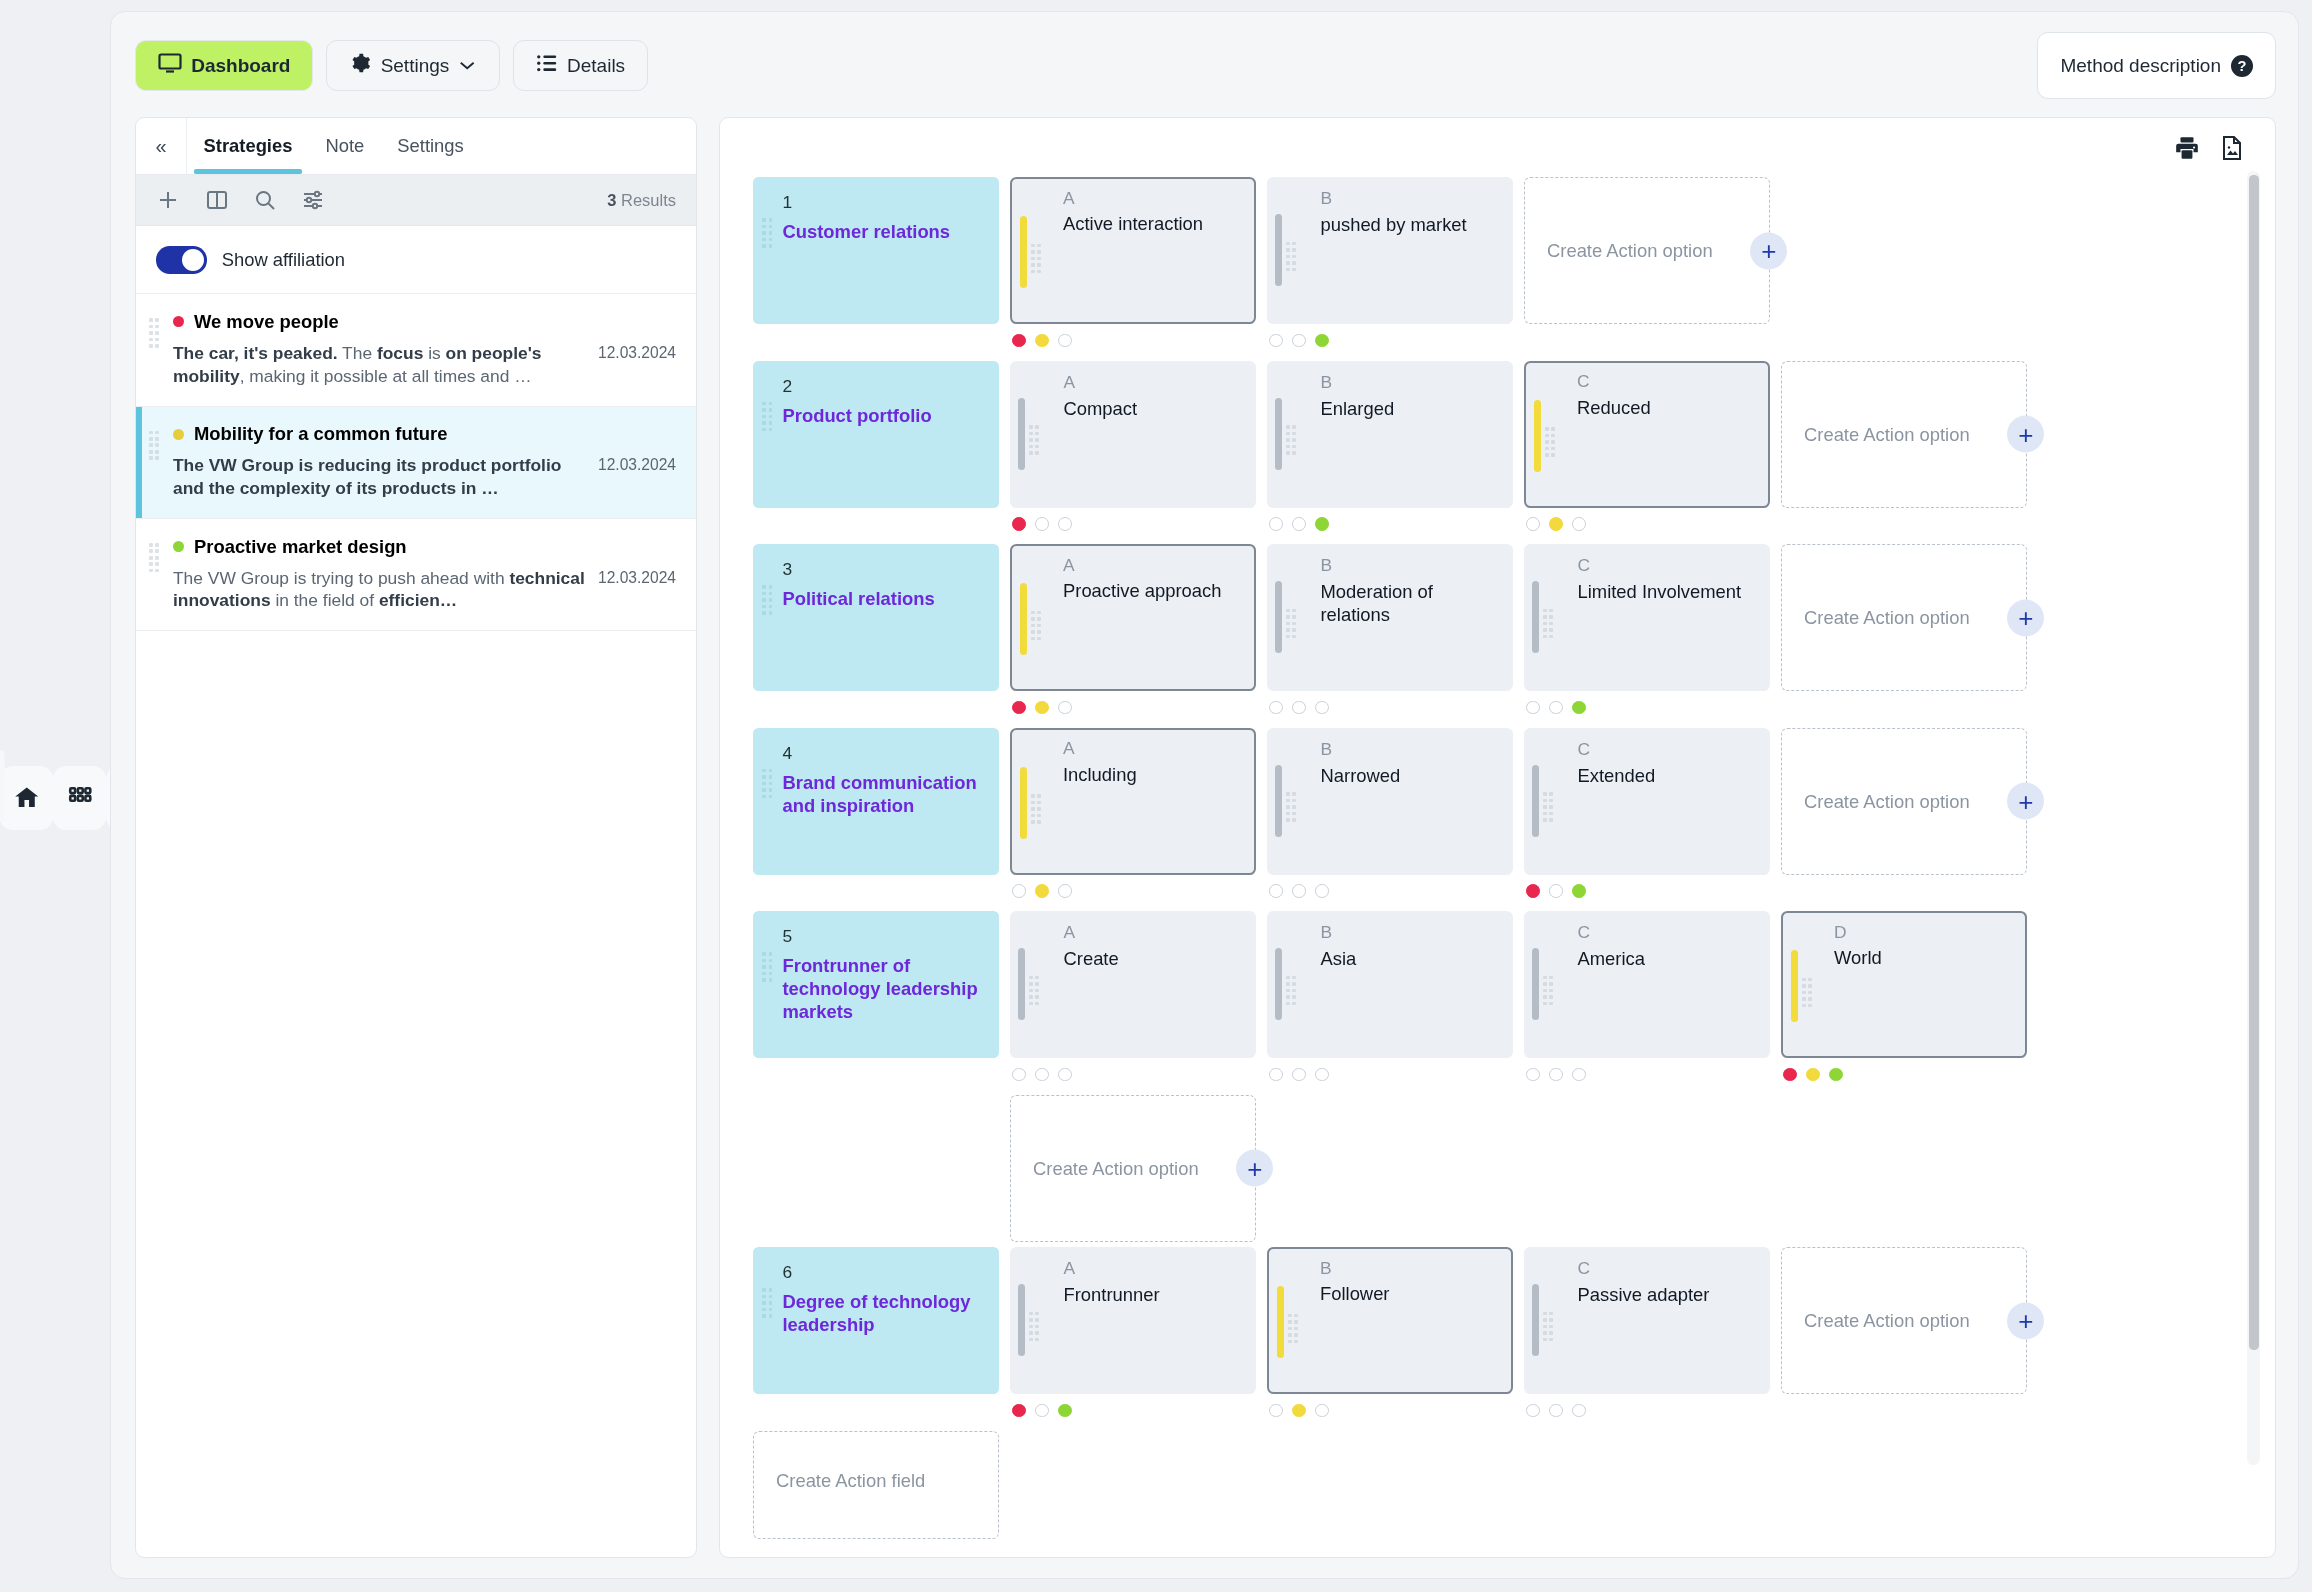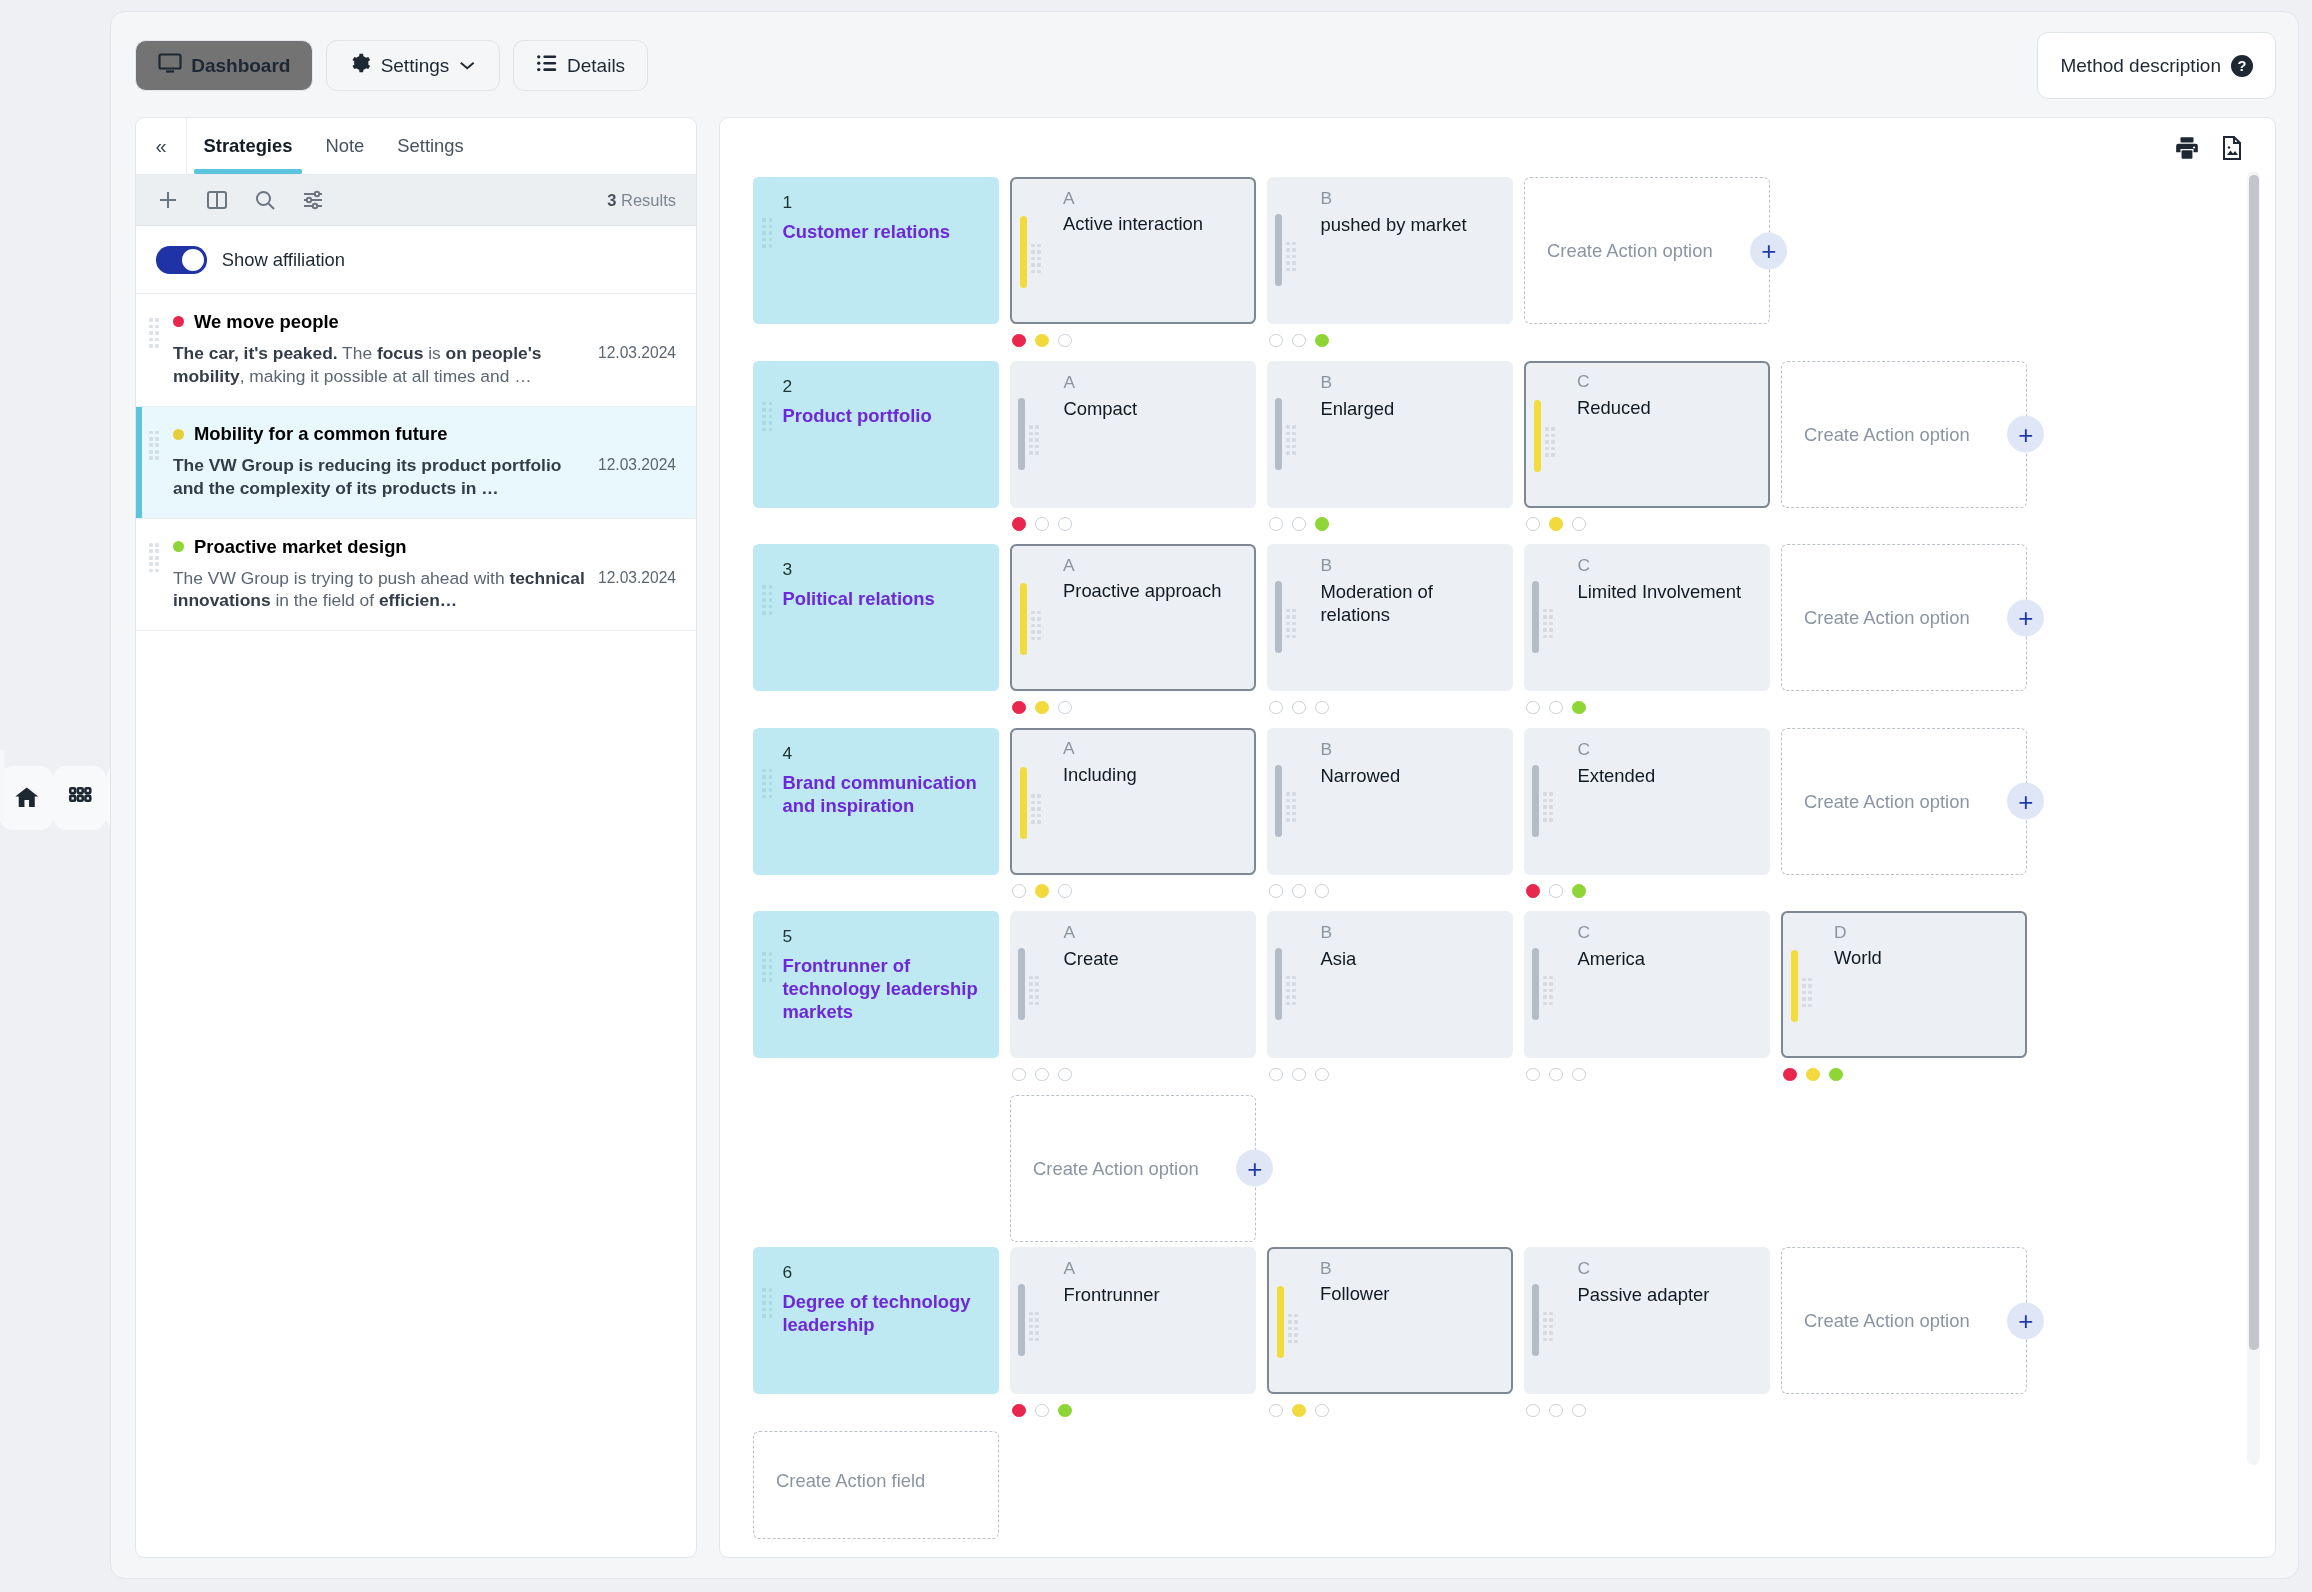--- a/index.html
+++ b/index.html
@@ -71,21 +71,21 @@
     border-radius: 14.7px; border: 0.9px solid #e2e6ea;
     display: flex; flex-direction: column; padding: 20px 22px 20px 24px;
   }
   .topbar { display: flex; align-items: center; gap: 13px; margin-bottom: 18.4px; }
   .tbtn {
     display: flex; align-items: center; gap: 9.2px;
     height: 51px; padding: 0 22px; border-radius: 11px;
     background: #fff; border: 0.9px solid #dfe4e9;
     font-size: 19px; color: #1d2833; cursor: pointer; white-space: nowrap;
   }
-  .tbtn.sel { background: #737373; border-color: #e4e8ec; font-weight: bold; text-align: right; }
+  .tbtn.sel { background: #bef264; border-color: #e4e8ec; font-weight: bold; text-align: right; }
   .tbtn.plain { background: transparent; border-color: #dfe4e9; }
   .spacer { flex: 1; }
   .mdesc {
     display: flex; align-items: center; gap: 10px;
     height: 67px; padding: 0 22px; border-radius: 11px;
     background: #fff; border: 0.9px solid #dfe4e9; font-size: 19px; color: #1d2833;
     cursor: pointer;
   }
   .qmark {
     width: 22px; height: 22px; border-radius: 50%; background: #1d2833; color: #fff;

